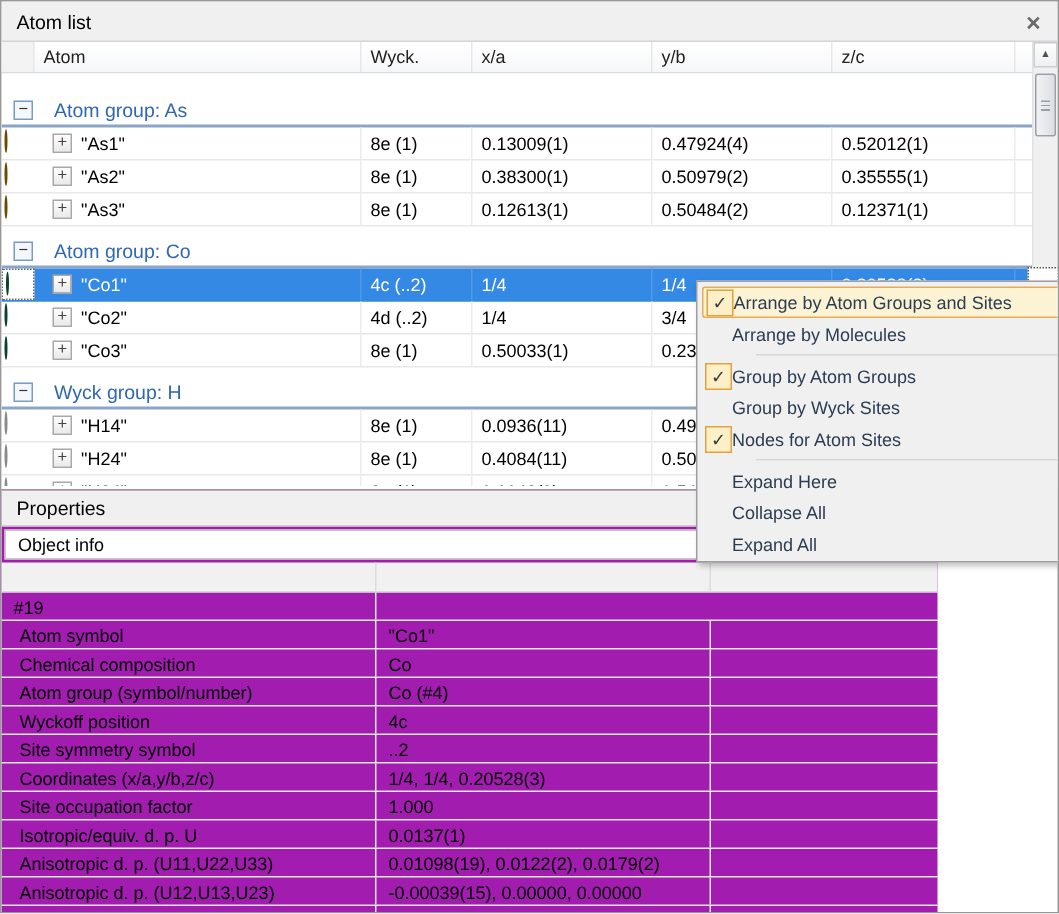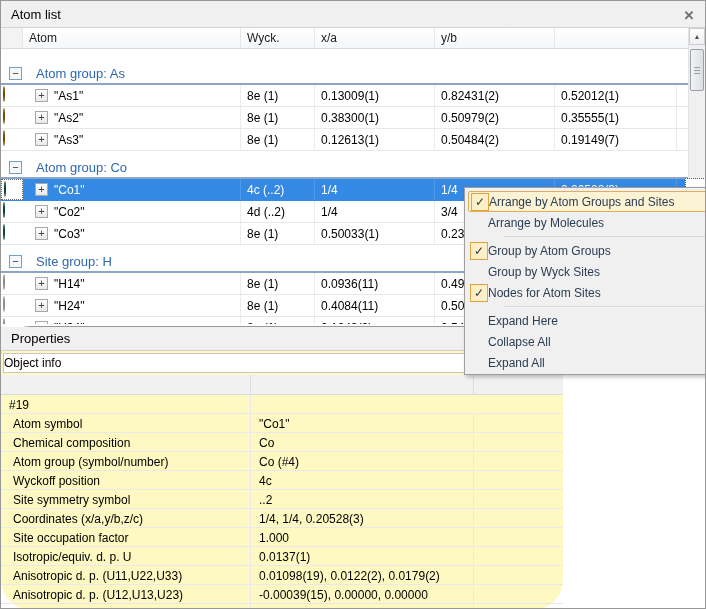--- a/index.html
+++ b/index.html
@@ -84,28 +84,28 @@
   .menu-item { height:21px; display:flex; align-items:center; color:#2b3d52; position:relative; }
   .menu-item .check {
     width:18px; height:18px; margin-left:2px; flex:none; display:flex; align-items:center;
     justify-content:center; font-size:12px; color:#3a3a3a;
   }
   .menu-item .check.on { background:#fdf0c9; border:1px solid #e2a33d; }
   .menu-item .mlabel { white-space:nowrap; }
   .menu-item.highlight { background:#fcf3d5; border:1px solid #e5ab55; border-radius:2px; }
   .menu-sep { height:1px; background:#d7d7d7; margin:3px 0 3px 36px; }
   
-  .props { position:absolute; left:0; top:325px; width:562px; height:284px; background:#fef9c3; border-top:1px solid #989898;border-radius:30px; }
+  .props { position:absolute; left:0; top:325px; width:624px; height:284px; background:#a21caf; border-top:1px solid #989898; }
   .props-title {
     height:24px; background:#f0f0f0; border-bottom:1px solid #d0d0d0; display:flex;
     align-items:center; padding-left:10px; font-size:13px;
   }
   .object-info {
     margin:2px; height:20px; background:#fff; border:1px solid #c6c6c6; display:flex;
-    align-items:center; 
+    align-items:center; padding-left:8px;
   }
   .props-grid-header { height:20px; background:#f1f1f1; border-bottom:1px solid #d9d9d9; display:grid; grid-template-columns:250px 223px 1fr; }
   .props-grid-header div { border-right:1px solid #dcdcdc; }
   .prow { height:19px; display:grid; grid-template-columns:250px 223px 1fr; border-bottom:1px solid #e9e9e9; }
   .prow .plabel { padding:3px 0 0 12px; border-right:1px solid #e9e9e9; white-space:nowrap; overflow:hidden; }
   .prow .pvalue { padding:3px 8px 0 8px; border-right:1px solid #e9e9e9; white-space:nowrap; overflow:hidden; }
   .prow.partial { height:8px; overflow:hidden; border-bottom:none; }
 </style>
 </head>
 <body>
@@ -116,39 +116,40 @@
     <span>Atom list</span>
     <span class="close-btn">✕</span>
   </div>
 
   <div class="list-header grid-cols">
     <div class="hcell"></div>
     <div class="hcell">Atom</div>
     <div class="hcell">Wyck.</div>
     <div class="hcell">x/a</div>
     <div class="hcell">y/b</div>
+    <div class="hcell">z/c</div>
     <div class="hcell" style="border-right:none"></div>
   </div>
 
   <div class="list-body">
     <div class="spacer-14"></div>
 
     <div class="group-header">
       <span class="toggle-box">−</span>
       <span class="group-label">Atom group: As</span>
     </div>
     <div class="row grid-cols">
       <div class="cell cell-icon"><span class="atom-icon atom-as"></span></div>
       <div class="cell cell-name">
           <span class="expand-box">+</span>
           <span>"As1"</span>
         </div>
       <div class="cell">8e (1)</div>
       <div class="cell">0.13009(1)</div>
-      <div class="cell">0.82431(2)</div>
+      <div class="cell">0.47924(4)</div>
       <div class="cell">0.52012(1)</div>
       <div class="cell" style="border-right:none"></div>
     </div>
     <div class="row grid-cols">
       <div class="cell cell-icon"><span class="atom-icon atom-as"></span></div>
       <div class="cell cell-name">
           <span class="expand-box">+</span>
           <span>"As2"</span>
         </div>
       <div class="cell">8e (1)</div>
@@ -159,21 +160,21 @@
     </div>
     <div class="row grid-cols">
       <div class="cell cell-icon"><span class="atom-icon atom-as"></span></div>
       <div class="cell cell-name">
           <span class="expand-box">+</span>
           <span>"As3"</span>
         </div>
       <div class="cell">8e (1)</div>
       <div class="cell">0.12613(1)</div>
       <div class="cell">0.50484(2)</div>
-      <div class="cell">0.19149(7)</div>
+      <div class="cell">0.12371(1)</div>
       <div class="cell" style="border-right:none"></div>
     </div>
 
     <div class="spacer-6"></div>
 
     <div class="group-header">
       <span class="toggle-box">−</span>
       <span class="group-label">Atom group: Co</span>
     </div>
     <div class="row grid-cols selected">
@@ -210,21 +211,21 @@
       <div class="cell">0.50033(1)</div>
       <div class="cell">0.233</div>
       <div class="cell"></div>
       <div class="cell" style="border-right:none"></div>
     </div>
 
     <div class="spacer-6"></div>
 
     <div class="group-header">
       <span class="toggle-box">−</span>
-      <span class="group-label">Site group: H</span>
+      <span class="group-label">Wyck group: H</span>
     </div>
     <div class="row grid-cols">
       <div class="cell cell-icon"><span class="atom-icon atom-h"></span></div>
       <div class="cell cell-name">
           <span class="expand-box">+</span>
           <span>"H14"</span>
         </div>
       <div class="cell">8e (1)</div>
       <div class="cell">0.0936(11)</div>
       <div class="cell">0.498</div>

